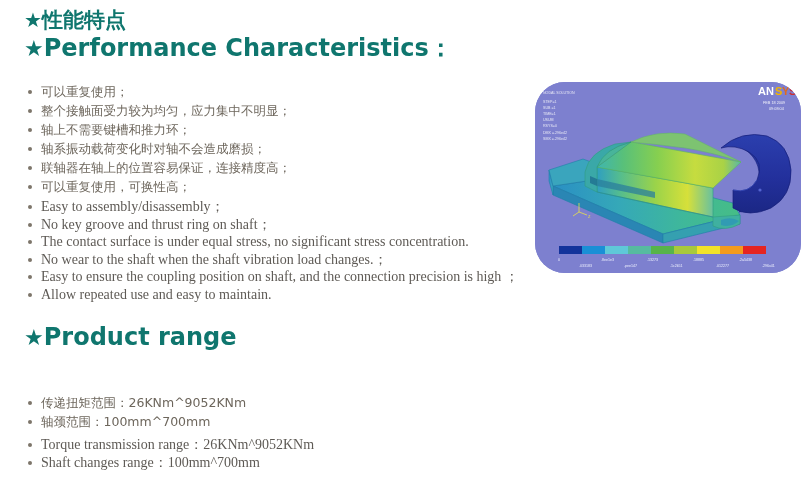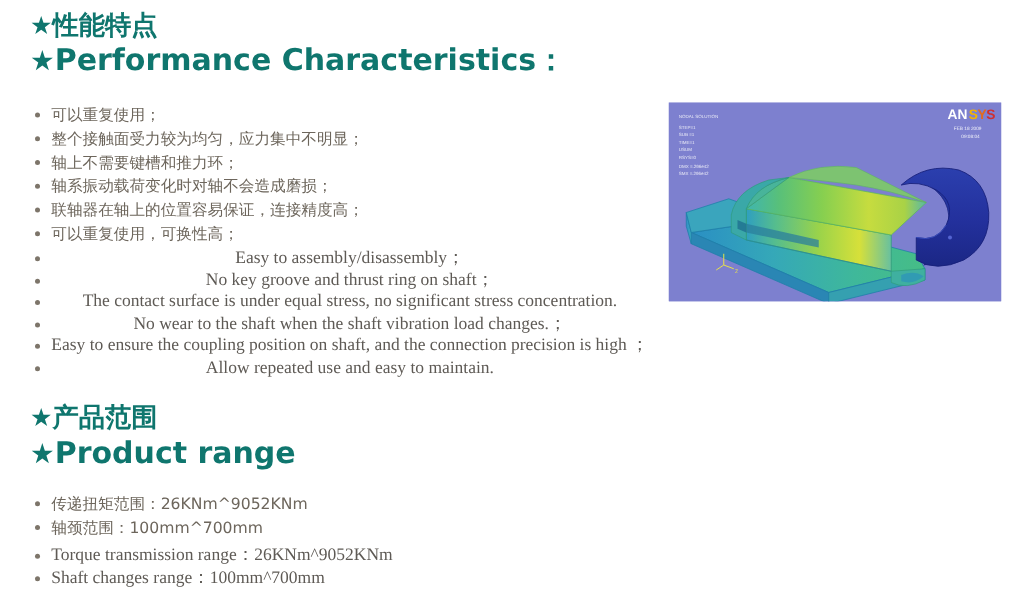--- a/index.html
+++ b/index.html
@@ -82,33 +82,34 @@
 
   .list-en li {
     font-family: "Liberation Serif", "DejaVu Serif", serif;
     font-size: 14px;
     line-height: 17.5px;
     color: #5e5a55;
   }
   .list-en li::before { top: 7px; }
 
   #perf-list-cn { top: 82px; }
-  #perf-list-en { top: 198px; text-align: center; }
+  #perf-list-en { top: 198px; }
   #range-list-cn { top: 393px; }
   #range-list-en { top: 436px; }
 
   
   #fea-figure {
     position: absolute;
     left: 535px;
     top: 82px;
     width: 266px;
-    height: 159px;
+    height: 191px;
     background: #7d80cf;
     overflow: hidden;
+    border-radius: 30px;
   }
   #fea-svg { display: block; }
 </style>
 </head>
 <body>
 
 <div class="heading-block" id="perf-heading">
   <div class="heading-cn"><span class="star">★</span><span>性能特点</span></div>
   <div class="heading-en"><span class="star">★</span><span>Performance Characteristics：</span></div>
 </div>
@@ -125,21 +126,20 @@
 <ul class="bullet-list list-en" id="perf-list-en">
   <li>Easy to assembly/disassembly；</li>
   <li>No key groove and thrust ring on shaft；</li>
   <li>The contact surface is under equal stress, no significant stress concentration.</li>
   <li>No wear to the shaft when the shaft vibration load changes.；</li>
   <li>Easy to ensure the coupling position on shaft, and the connection precision is high ；</li>
   <li>Allow repeated use and easy to maintain.</li>
 </ul>
 
 <div class="heading-block" id="range-heading">
-  <div class="heading-cn"><span class="star">★</span><span>产品范围</span></div>
   <div class="heading-en"><span class="star">★</span><span>Product range</span></div>
 </div>
 
 <ul class="bullet-list list-cn" id="range-list-cn">
   <li>传递扭矩范围：26KNm^9052KNm</li>
   <li>轴颈范围：100mm^700mm</li>
 </ul>
 
 <ul class="bullet-list list-en" id="range-list-en">
   <li>Torque transmission range：26KNm^9052KNm</li>

